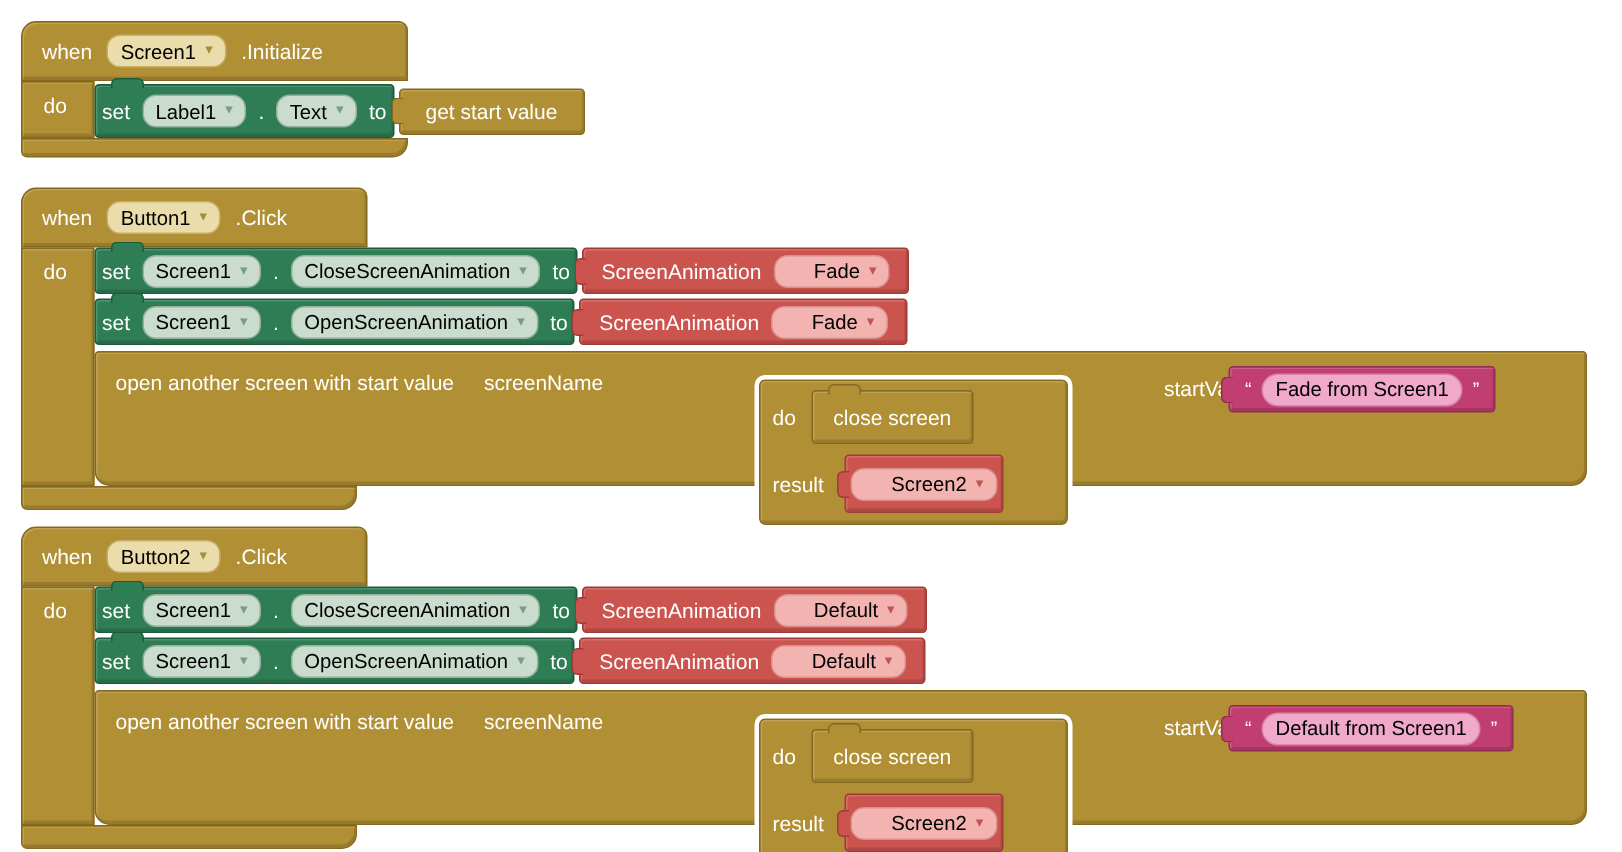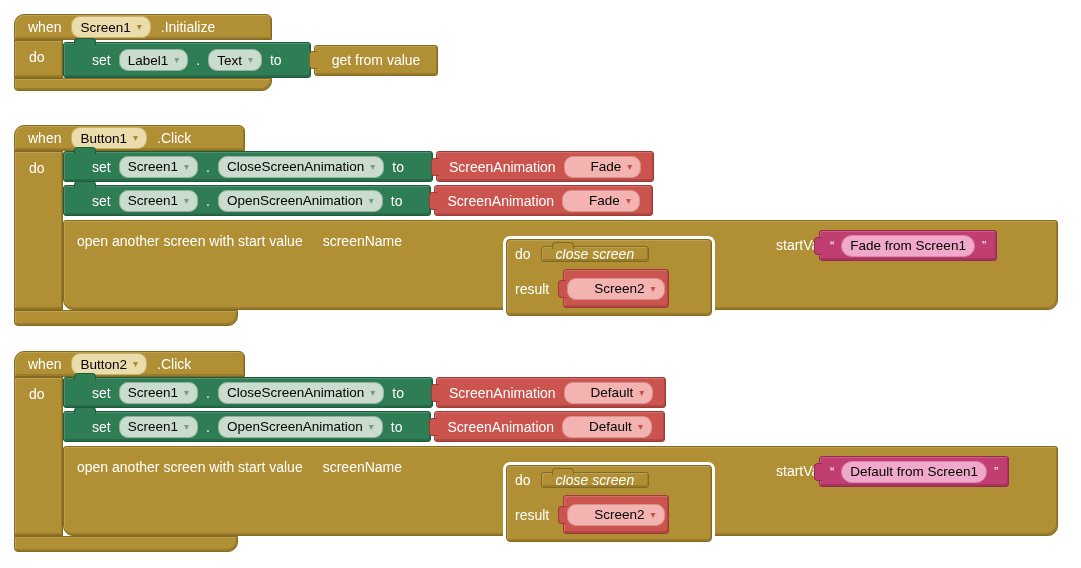--- a/index.html
+++ b/index.html
@@ -24,32 +24,32 @@
   .gold-field    { background: #EBDCAC; border: 1px solid #C7AF66; }
   .green-field   { background: #C9DCCE; border: 1px solid #92B19D; }
   .red-field     { background: #F3B4B1; border: 1px solid #DA908C; padding-left: 26px; }
   .magenta-field { background: #F0A8CB; border: 1px solid #D985AE; border-radius: 11px; }
   .arrow { font-size: 10px; line-height: 1; }
   .gold-arrow    { color: #A78C3E; }
   .green-arrow   { color: #7A9B87; }
   .red-arrow     { color: #C4524E; }
 
   
-  .event-header { display: inline-flex; align-items: center; gap: 10px; height: 26px;
+  .event-header { display: inline-flex; align-items: center; gap: 10px; height: 40px;
     padding: 0 16px 0 13px; border-radius: 10px 6px 0 0; position: relative; }
   .event-body { display: flex; align-items: stretch; }
   .do-col { width: 49px; flex: 0 0 49px; padding: 7px 0 0 14px; }
   .stack { display: flex; flex-direction: column; align-items: flex-start; }
   .event-footer { height: 16px; border-radius: 0 0 10px 4px; }
   .footer-g1 { width: 258px; height: 13px; }
   .footer-g23 { width: 224px; }
 
   .stmt-row { display: flex; align-items: center; }
   .set-block { display: inline-flex; align-items: center; gap: 8px; height: 31px;
-    padding: 0 28px; border-radius: 3px; position: relative; }
+    padding: 0 4px; border-radius: 3px; position: relative; }
   .tall { height: 36px; }
 
   .value-block { display: inline-flex; align-items: center; gap: 8px; height: 31px;
     padding: 0 12px; border-radius: 3px; position: relative; margin-left: 3px; }
 
   
   .bump::before { content: ""; position: absolute; top: -5px; left: 10px; width: 20px;
     height: 6px; background: var(--bk); border: 1px solid var(--bd); border-bottom: none;
     border-radius: 4px 4px 0 0; }
   .plug::after { content: ""; position: absolute; left: -6px; top: 50%;
@@ -62,22 +62,22 @@
   .row-g1 { margin-top: 2px; }
 
   
   .open-block { width: 995px; height: 90px; border-radius: 3px 3px 10px 10px;
     position: relative; }
   .open-row { display: flex; gap: 20px; padding: 12px 0 0 13px; }
   .do-result { position: absolute; left: 442px; top: 18px; width: 206px;
     border-radius: 4px; outline: 3px solid #ffffff; padding: 6px 8px 7px 8px; }
   .dr-row { display: flex; align-items: center; gap: 10px; }
   .dr-row + .dr-row { margin-top: 7px; text-align: center; }
-  .close-screen { display: inline-flex; align-items: center; height: 16px;
-    padding: 0 14px; border-radius: 3px; position: relative; font-style: italic; }
+  .close-screen { display: inline-flex; align-items: center; height: 36px;
+    padding: 0 14px; border-radius: 3px; position: relative; }
   .screen-val { display: inline-flex; align-items: center; height: 39px;
     padding: 0 3px; border-radius: 3px; position: relative; margin-left: 4px; }
   .startvalue-label { position: absolute; left: 712px; top: 16px; }
   .string-block { position: absolute; left: 755px; top: 9px; height: 31px;
     display: inline-flex; align-items: center; gap: 7px; padding: 0 10px;
     border-radius: 3px; }
   .quote { color: #ffffff; font-size: 13px; line-height: 1; }
 
   .g1 { top: 14px; }
   .g2 { top: 125px; }
@@ -108,21 +108,21 @@
             <span class="arrow green-arrow">▾</span>
           </span>
           <span class="white-label">.</span>
           <span class="field green-field">
             <span>Text</span>
             <span class="arrow green-arrow">▾</span>
           </span>
           <span class="white-label">to</span>
         </div>
         <div class="value-block tall gold-c block plug" style="padding:0 17px">
-          <span class="white-label">get from value</span>
+          <span class="white-label">get start value</span>
         </div>
       </div>
     </div>
   </div>
   <div class="event-footer footer-g1 gold-c block"></div>
 </div>
 
 <div class="event-block g2">
   <div class="event-header gold-c block" style="min-width:231px">
     <span class="white-label">when</span>

